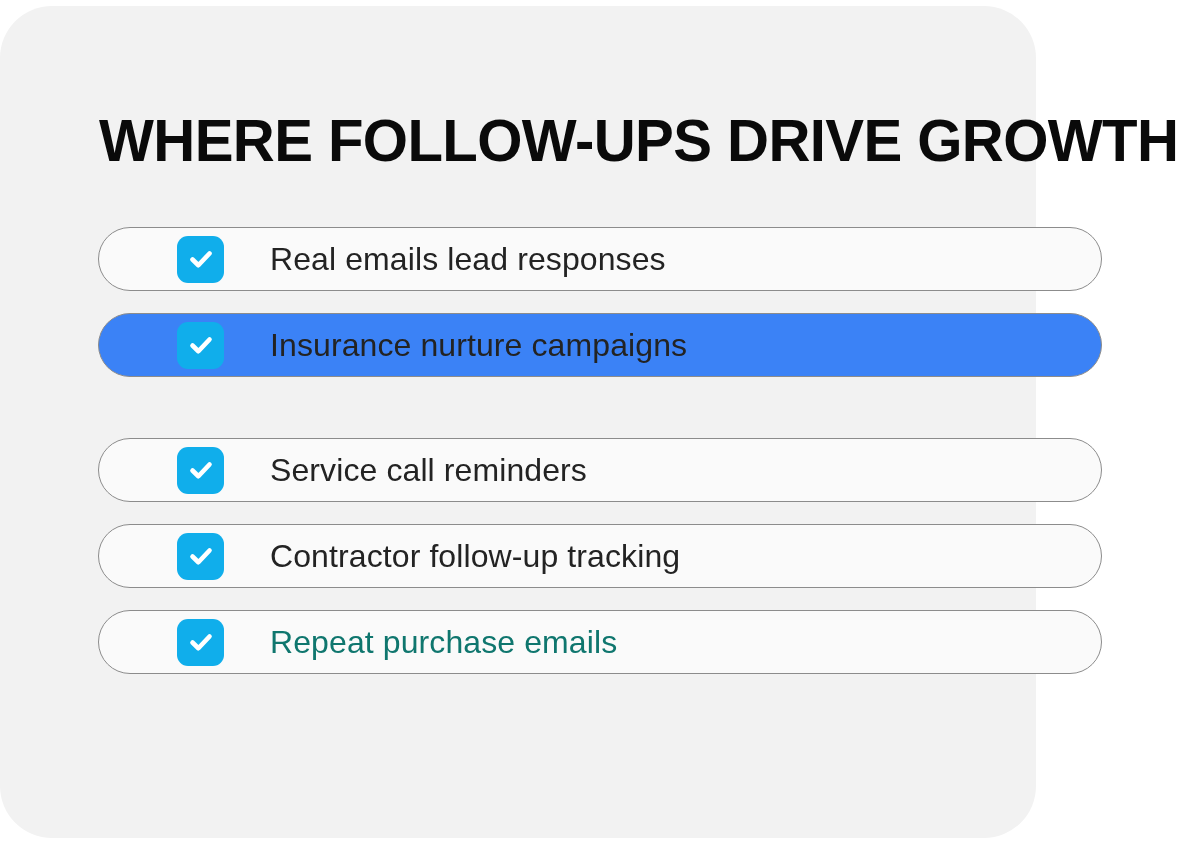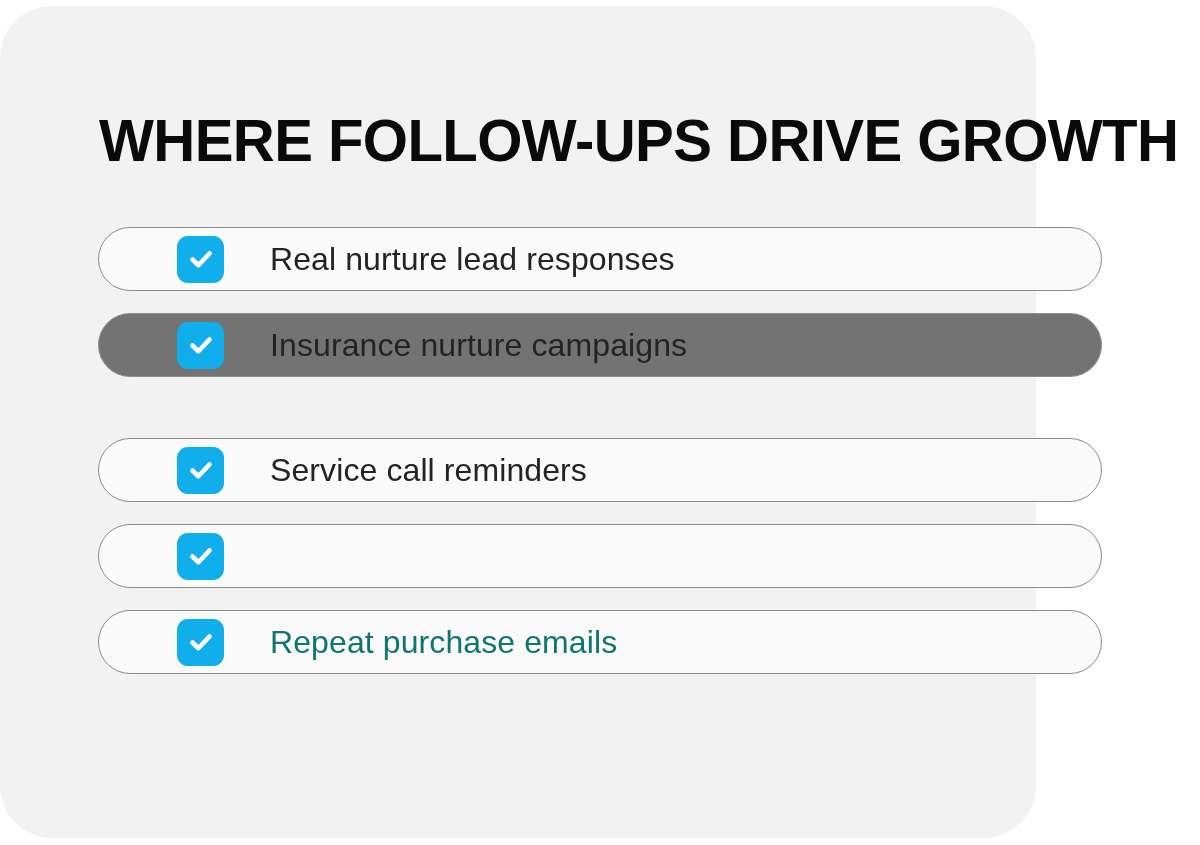--- a/index.html
+++ b/index.html
@@ -99,24 +99,24 @@
   <div class="card-title" style="color: rgb(10, 10, 10);">WHERE FOLLOW-UPS DRIVE GROWTH</div>
 
   <div class="checklist">
 
     <div class="check-item" style="background: rgb(250, 250, 250); border-color: rgb(140, 140, 140);">
       <span class="check-box" style="background: rgb(16, 174, 235);">
         <svg viewBox="0 0 24 24" aria-hidden="true">
           <path d="M5.2 12.4 L9.9 17.0 L18.8 7.6" fill="none" stroke="#FFFFFF" stroke-width="3.7" stroke-linecap="round" stroke-linejoin="round"></path>
         </svg>
       </span>
-      <span class="check-label" style="color: rgb(35, 35, 35);">Real nurture lead responses</span>
+      <span class="check-label" style="color: rgb(35, 35, 35);">Real emails lead responses</span>
     </div>
 
-    <div class="check-item" style="background: #737373; border-color: rgb(140, 140, 140);">
+    <div class="check-item" style="background: #3b82f6; border-color: rgb(140, 140, 140);">
       <span class="check-box" style="background: rgb(16, 174, 235);">
         <svg viewBox="0 0 24 24" aria-hidden="true">
           <path d="M5.2 12.4 L9.9 17.0 L18.8 7.6" fill="none" stroke="#FFFFFF" stroke-width="3.7" stroke-linecap="round" stroke-linejoin="round"></path>
         </svg>
       </span>
       <span class="check-label" style="color: rgb(35, 35, 35);">Insurance nurture campaigns</span>
     </div>
 
     <div class="check-item" style="background: rgb(250, 250, 250); border-color: rgb(140, 140, 140); margin-top: 39px;">
       <span class="check-box" style="background: rgb(16, 174, 235);">
@@ -126,20 +126,21 @@
       </span>
       <span class="check-label" style="color: rgb(35, 35, 35);">Service call reminders</span>
     </div>
 
     <div class="check-item" style="background: rgb(250, 250, 250); border-color: rgb(140, 140, 140);">
       <span class="check-box" style="background: rgb(16, 174, 235);">
         <svg viewBox="0 0 24 24" aria-hidden="true">
           <path d="M5.2 12.4 L9.9 17.0 L18.8 7.6" fill="none" stroke="#FFFFFF" stroke-width="3.7" stroke-linecap="round" stroke-linejoin="round"></path>
         </svg>
       </span>
+      <span class="check-label" style="color: rgb(35, 35, 35);">Contractor follow-up tracking</span>
     </div>
 
 
     <div class="check-item" style="background: rgb(250, 250, 250); border-color: rgb(140, 140, 140);">
       <span class="check-box" style="background: rgb(16, 174, 235);">
         <svg viewBox="0 0 24 24" aria-hidden="true">
           <path d="M5.2 12.4 L9.9 17.0 L18.8 7.6" fill="none" stroke="#FFFFFF" stroke-width="3.7" stroke-linecap="round" stroke-linejoin="round"></path>
         </svg>
       </span>
       <span class="check-label" style="color: #0f766e;">Repeat purchase emails</span>

